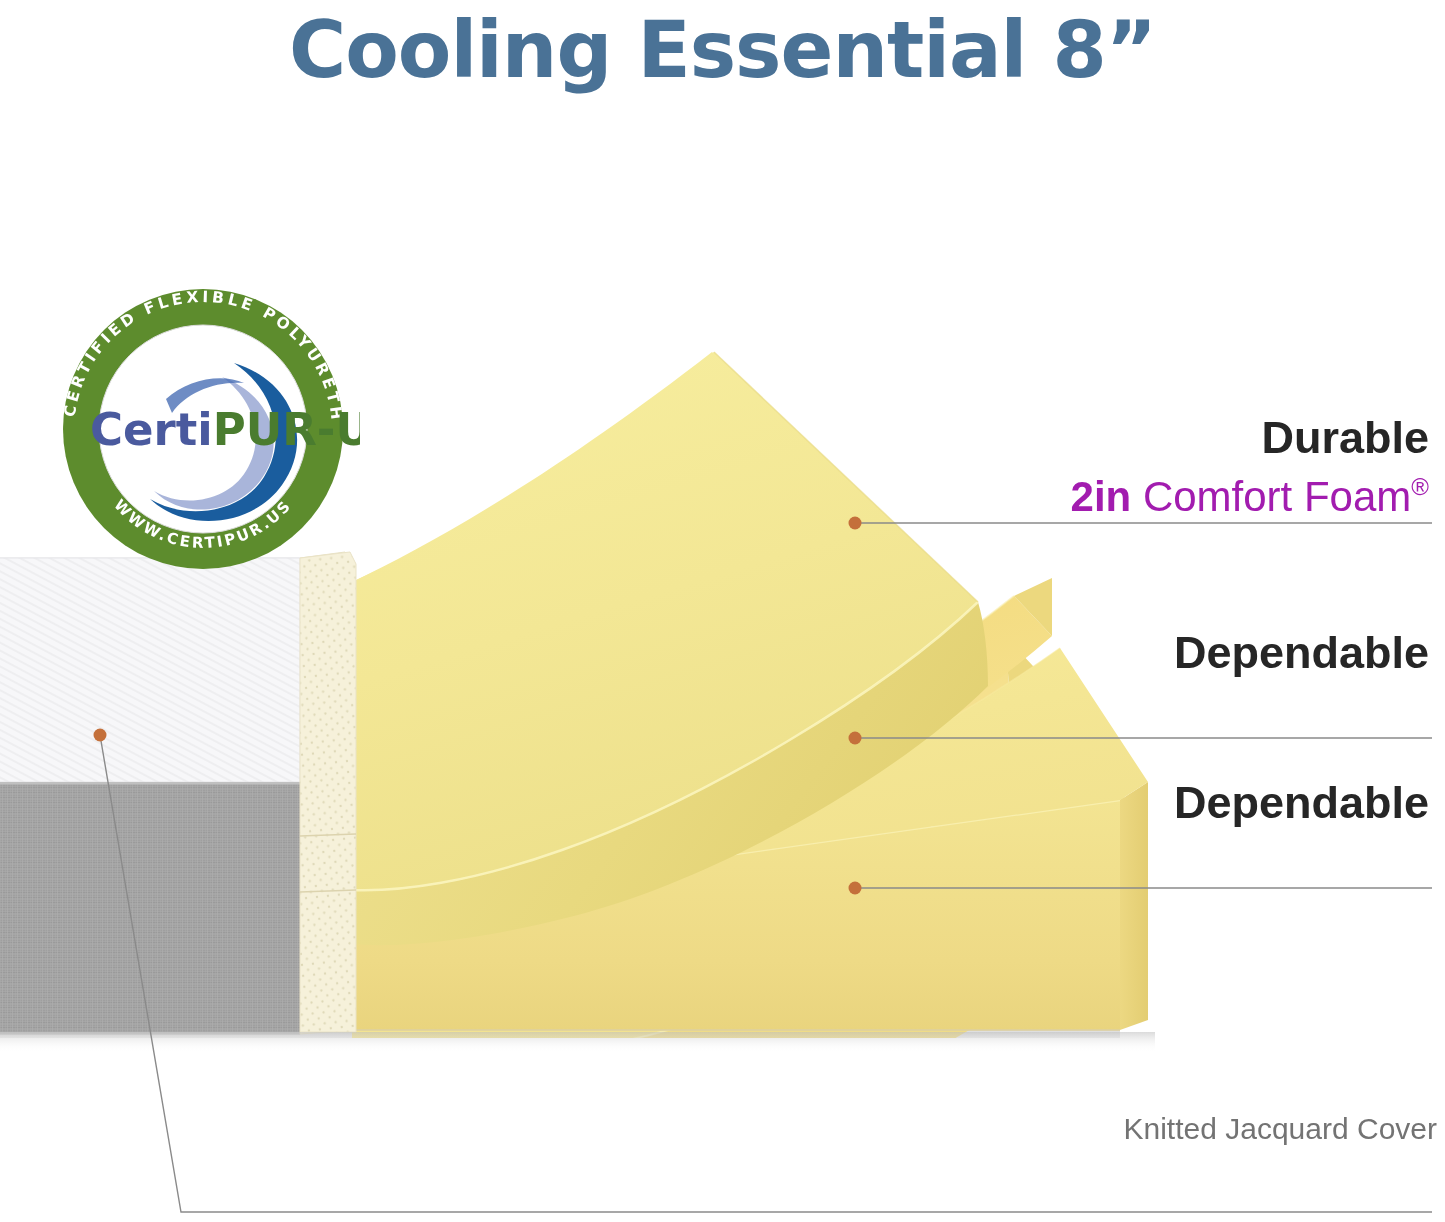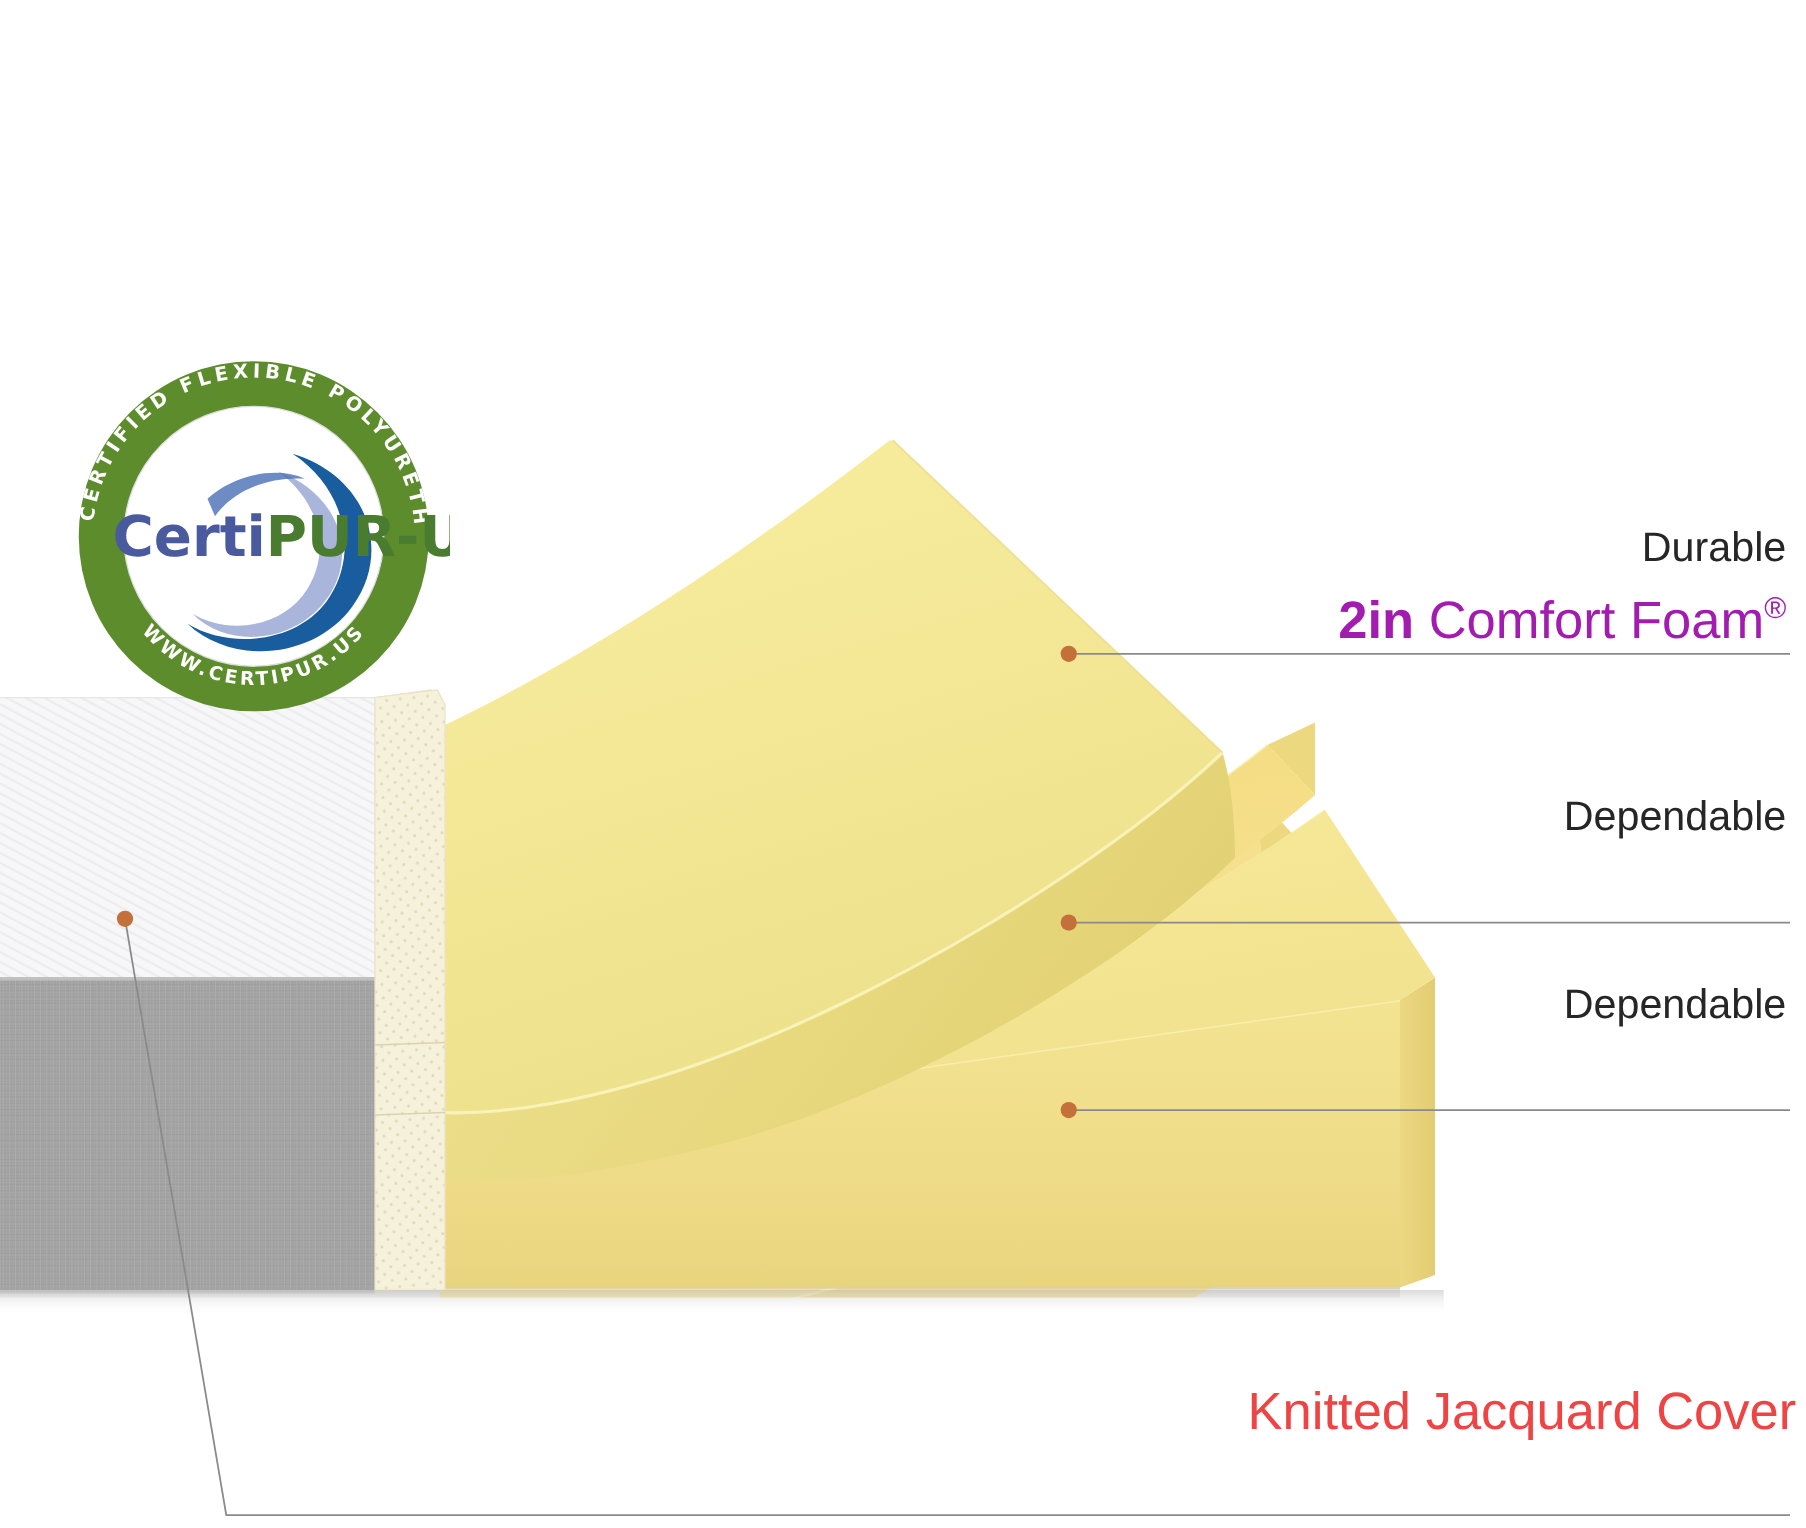--- a/index.html
+++ b/index.html
@@ -49,52 +49,53 @@
   .badge svg { display: block; }
 
   
   .label-block {
     position: absolute;
     text-align: right;
     white-space: nowrap;
   }
   .label-top {
     font-family: "Liberation Sans", sans-serif;
-    font-weight: 400;
-    font-size: 33px;
+    font-weight: 700;
+    font-size: 45px;
     line-height: 46px;
     color: #262626;
     letter-spacing: 0px;
   }
   .label-main {
     font-family: "Liberation Sans", sans-serif;
     font-weight: 400;
     font-size: 42px;
     line-height: 52px;
     color: #a21caf;
     letter-spacing: 0px;
   }
   .label-main .qty { font-weight: bold; }
   .label-main .sup {
     font-size: 24px;
     vertical-align: 16px;
     letter-spacing: 0;
   }
 
   .label-cover .label-top { color: #262626; }
-  .label-cover .label-main { color: #ef4444; font-size: 42px; }
+  .label-cover .label-main { color: #737373; font-size: 30px; }
 
   
   .leaders { position: absolute; left: 0; top: 0; width: 1445px; height: 1222px; pointer-events: none; }
 </style>
 </head>
 <body>
 
 <div class="canvas">
 
+  <div class="title">Cooling Essential 8”</div>
 
   <div class="stack">
     <svg width="1180" height="730" viewBox="0 0 1180 730" xmlns="http://www.w3.org/2000/svg">
       <defs>
 
         <pattern id="knitTex" width="14" height="14" patternUnits="userSpaceOnUse" patternTransform="rotate(28)">
           <rect width="14" height="14" fill="#f7f7f9"></rect>
           <path d="M0 3 H14 M0 10 H14" stroke="#ececed" stroke-width="1.6"></path>
         </pattern>
 

